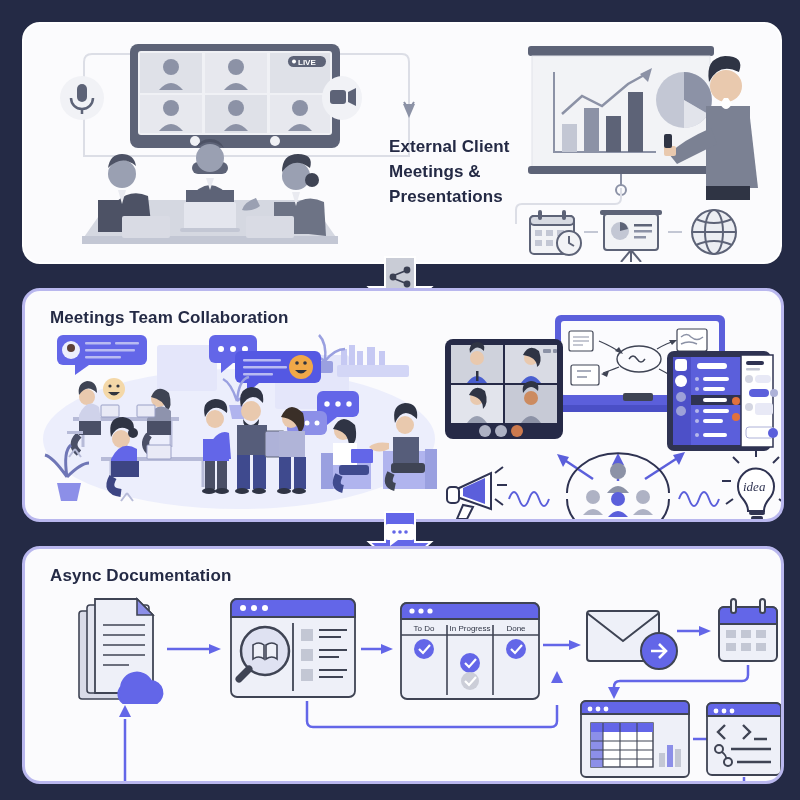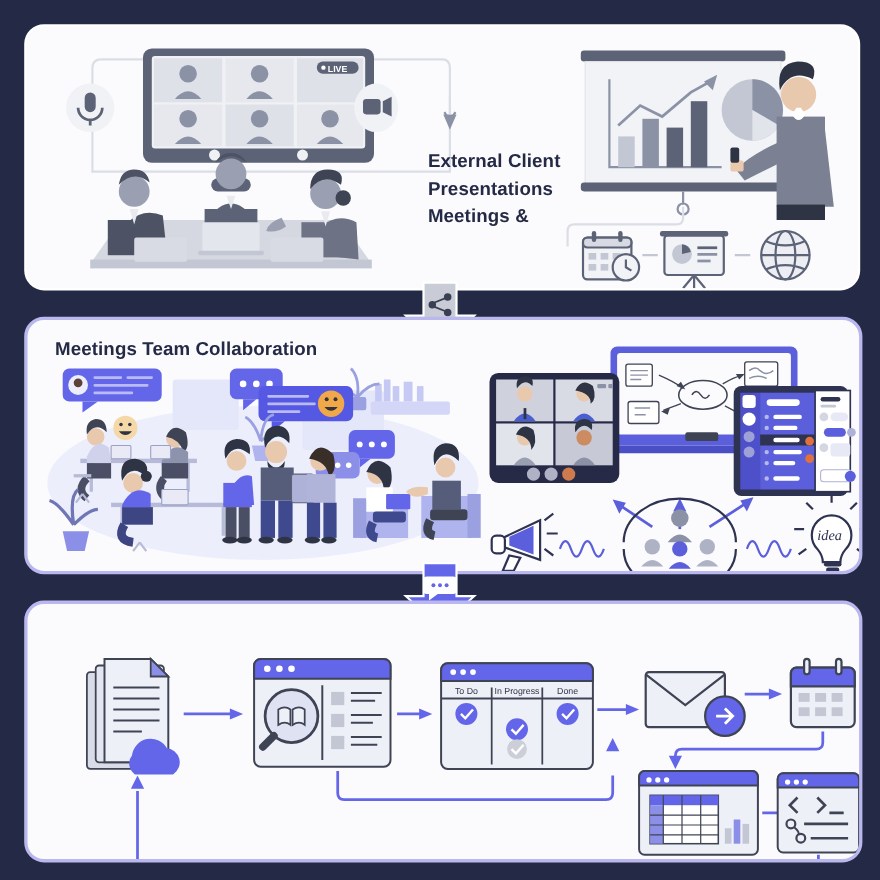--- a/index.html
+++ b/index.html
@@ -130,22 +130,22 @@
         <path d="M214 190 q22 -42 50 -28 l2 34z" fill="#6d7385"></path>
         <rect x="214" y="162" width="46" height="32" fill="#6d7385"></rect>
         <path d="M232 152 l4 14 l4 -14z" fill="#e9eaf0"></path>
         <rect x="186" y="176" width="48" height="22" rx="2" fill="#d9dbe4"></rect>
         <path d="M196 158 q-12 4 -14 12 q10 2 18 -4z" fill="#9aa0b2"></path>
       </g>
     </svg>
 
     <div class="panel-title" id="title-external">
       <div>External Client</div>
+      <div>Meetings &amp;</div>
       <div>Presentations</div>
-      <div>Meetings &amp;</div>
     </div>
 
     <svg class="abs" style="left:482px;top:14px;" width="262" height="216">
 
       <rect x="22" y="8" width="186" height="10" rx="3" class="gray-dark"></rect>
       <rect x="26" y="18" width="178" height="112" fill="#f2f3f6" stroke="#e1e3ea"></rect>
       <rect x="22" y="128" width="186" height="8" rx="3" class="gray-dark"></rect>
 
       <path d="M48 34 V114 H150" stroke="#8c92a6" stroke-width="2" fill="none"></path>
 
@@ -560,20 +560,21 @@
       <g transform="translate(31,20)">
         <path d="M-12 -8 h24 a3 3 0 0 1 3 3 v10 a3 3 0 0 1 -3 3 h-14 l-8 6 v-6 h-2 a3 3 0 0 1 -3 -3 v-10 a3 3 0 0 1 3 -3z" fill="#ffffff"></path>
         <circle cx="-6" cy="0" r="1.8" fill="#6366e8"></circle>
           <circle cx="0" cy="0" r="1.8" fill="#6366e8"></circle>
           <circle cx="6" cy="0" r="1.8" fill="#6366e8"></circle>
       </g>
     </svg>
   </div>
 
   <div class="panel" id="panel-async">
+    <div class="panel-title" id="title-async">Async Documentation</div>
 
     <svg class="abs" style="left:0;top:34px;" width="750" height="196">
 
       <g>
         <rect x="54" y="28" width="62" height="88" rx="3" fill="#d9dbe8" stroke="#3f4454" stroke-width="1.6"></rect>
         <rect x="62" y="22" width="62" height="88" rx="3" fill="#e3e5f0" stroke="#3f4454" stroke-width="1.6"></rect>
         <path d="M70 16 h42 l16 16 v78 h-58z" fill="#eef0f8" stroke="#3f4454" stroke-width="1.8"></path>
         <path d="M112 16 v16 h16z" fill="#8c8fe8" stroke="#3f4454" stroke-width="1.6"></path>
         <g stroke="#3f4454" stroke-width="1.6">
           <line x1="78" y1="42" x2="120" y2="42"></line>

